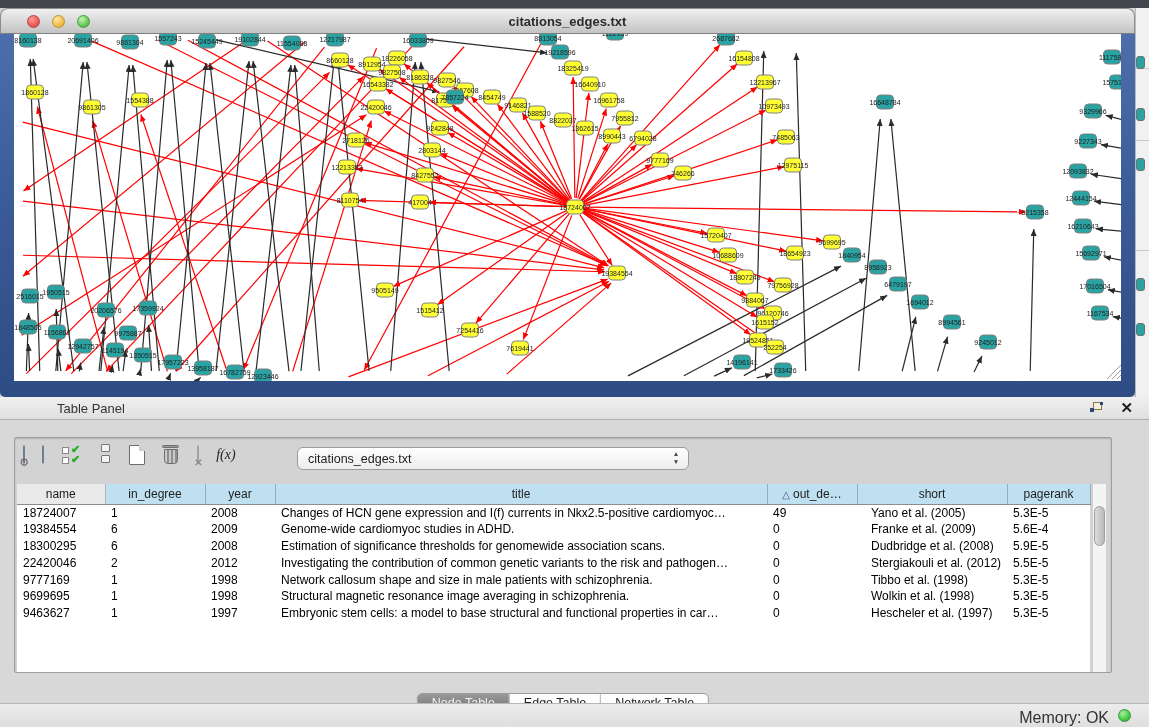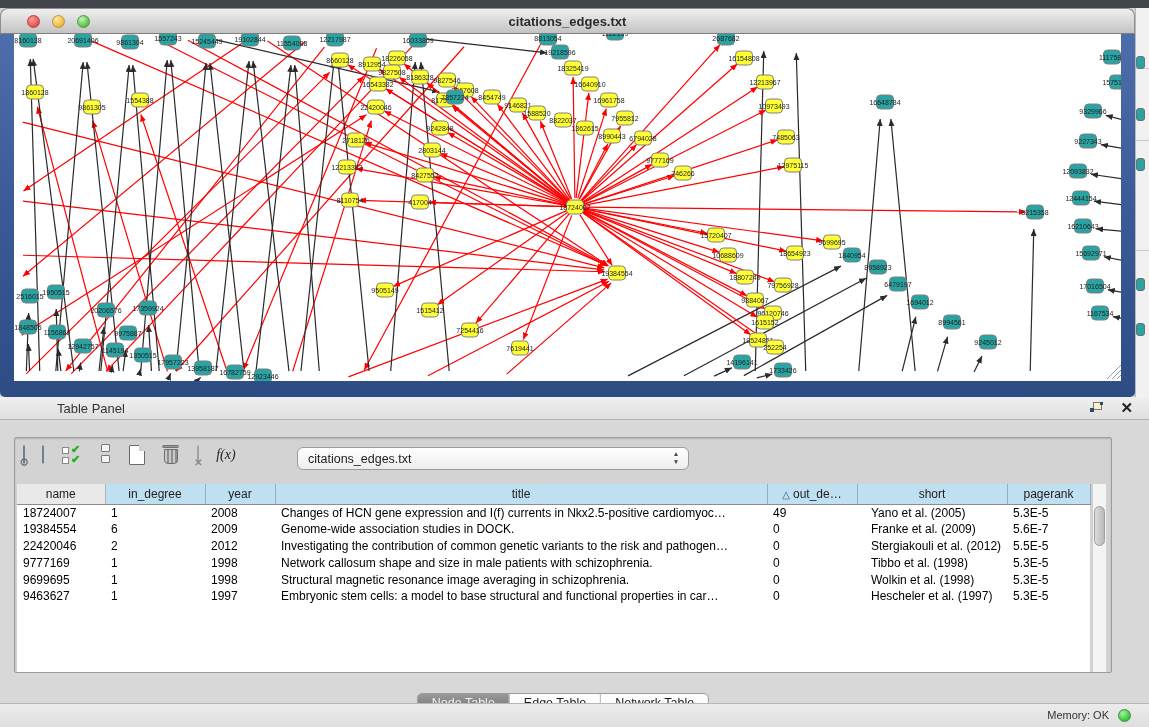--- a/index.html
+++ b/index.html
@@ -96,21 +96,21 @@
   
   #tabs { position:absolute; left:50%; transform:translateX(-50%); top:255px; height:21px; display:flex;
       border:1px solid #9a9a9a; border-radius:5px; overflow:hidden; background:#fdfdfd; box-shadow:0 1px 0 rgba(255,255,255,.7); }
   .tab { padding:2px 14px 0; font-size:12.5px; color:#1d1d1d; border-left:1px solid #b5b5b5; }
   .tab:first-child { border-left:none; }
   .tab.active { background:linear-gradient(180deg,#9a9a9a,#6e6e6e); color:#f2f2f2; }
 
   
   #status-bar { position:absolute; left:0; top:703px; width:1149px; height:24px;
       background:linear-gradient(180deg,#ececec,#dedede); border-top:1px solid #b7b7b7; }
-  #status-bar .mem { position:absolute; right:40px; top:5px; font-size:11px; color:#333; }
+  #status-bar .mem { position:absolute; right:40px; top:5px; font-size:16px; color:#333; }
   #status-bar .mem-dot { position:absolute; right:18px; top:5px; width:13px; height:13px; border-radius:50%;
       background:radial-gradient(circle at 35% 30%,#a8f0a0,#44cc44 60%,#2d9e2d); border:1px solid #3f8f3f; }
 </style>
 </head>
 <body>
 
 <div id="top-strip"></div>
 
 <div id="net-window">
   <div class="titlebar">
@@ -751,24 +751,33 @@
               <td>2008</td>
               <td>Changes of HCN gene expression and I(f) currents in Nkx2.5-positive cardiomyoc…</td>
               <td>49</td>
               <td class="short-col">Yano et al. (2005)</td>
               <td>5.3E-5</td>
             </tr>
             <tr>
               <td>19384554</td>
               <td>6</td>
               <td>2009</td>
-              <td>Genome-wide association studies in DOCK.</td>
+              <td>Genome-wide cardiomyoc studies in ADHD.</td>
               <td>0</td>
               <td class="short-col">Franke et al. (2009)</td>
-              <td>5.6E-7</td>
+              <td>5.6E-4</td>
+            </tr>
+            <tr>
+              <td>18300295</td>
+              <td>6</td>
+              <td>2008</td>
+              <td>Estimation of significance thresholds for genomewide association scans.</td>
+              <td>0</td>
+              <td class="short-col">Dudbridge et al. (2008)</td>
+              <td>5.9E-5</td>
             </tr>
             <tr>
               <td>22420046</td>
               <td>2</td>
               <td>2012</td>
               <td>Investigating the contribution of common genetic variants to the risk and pathogen…</td>
               <td>0</td>
               <td class="short-col">Stergiakouli et al. (2012)</td>
               <td>5.5E-5</td>
             </tr>

